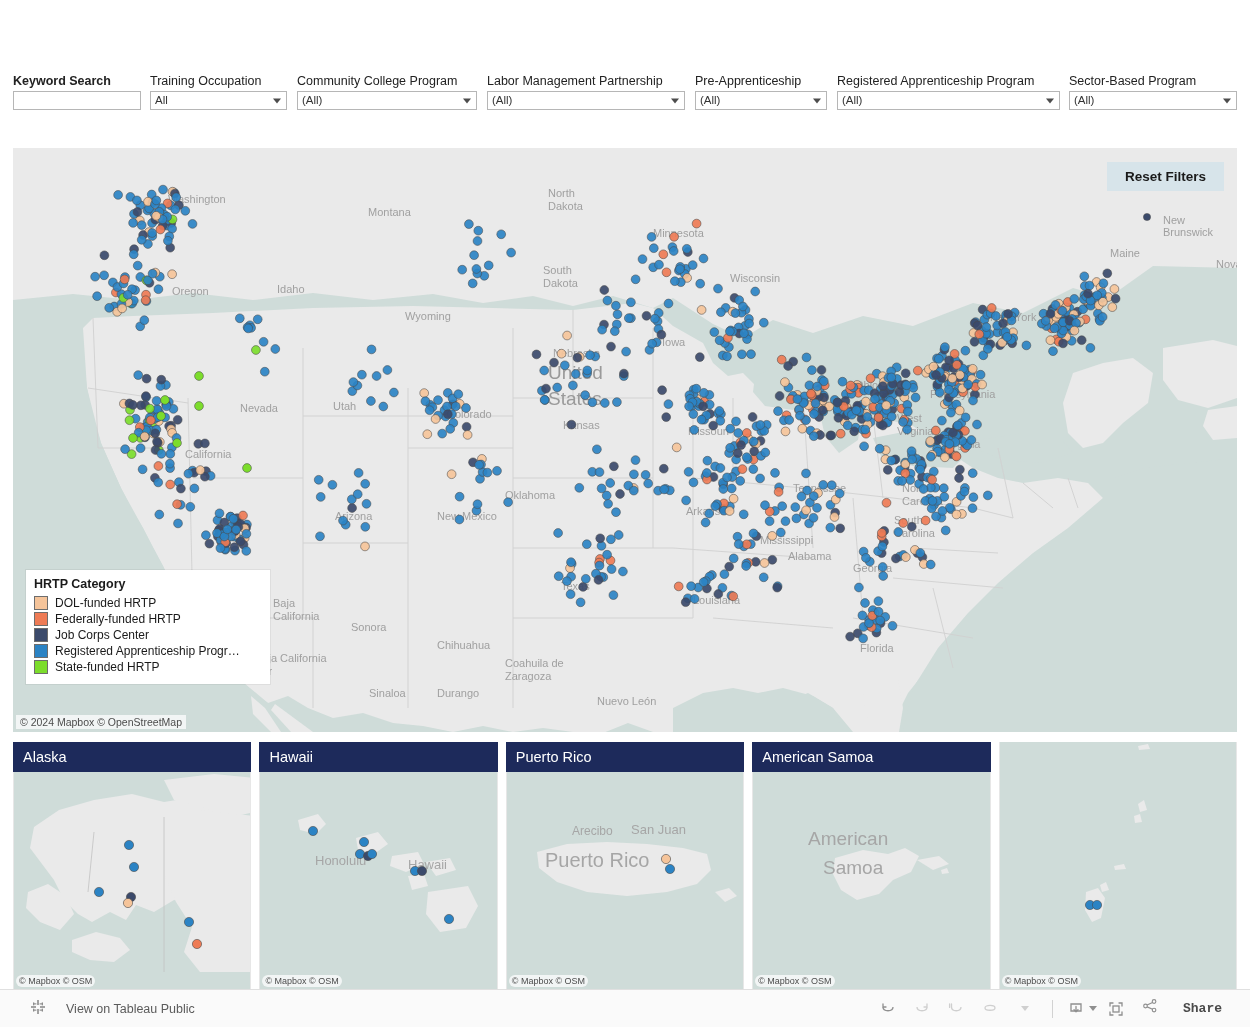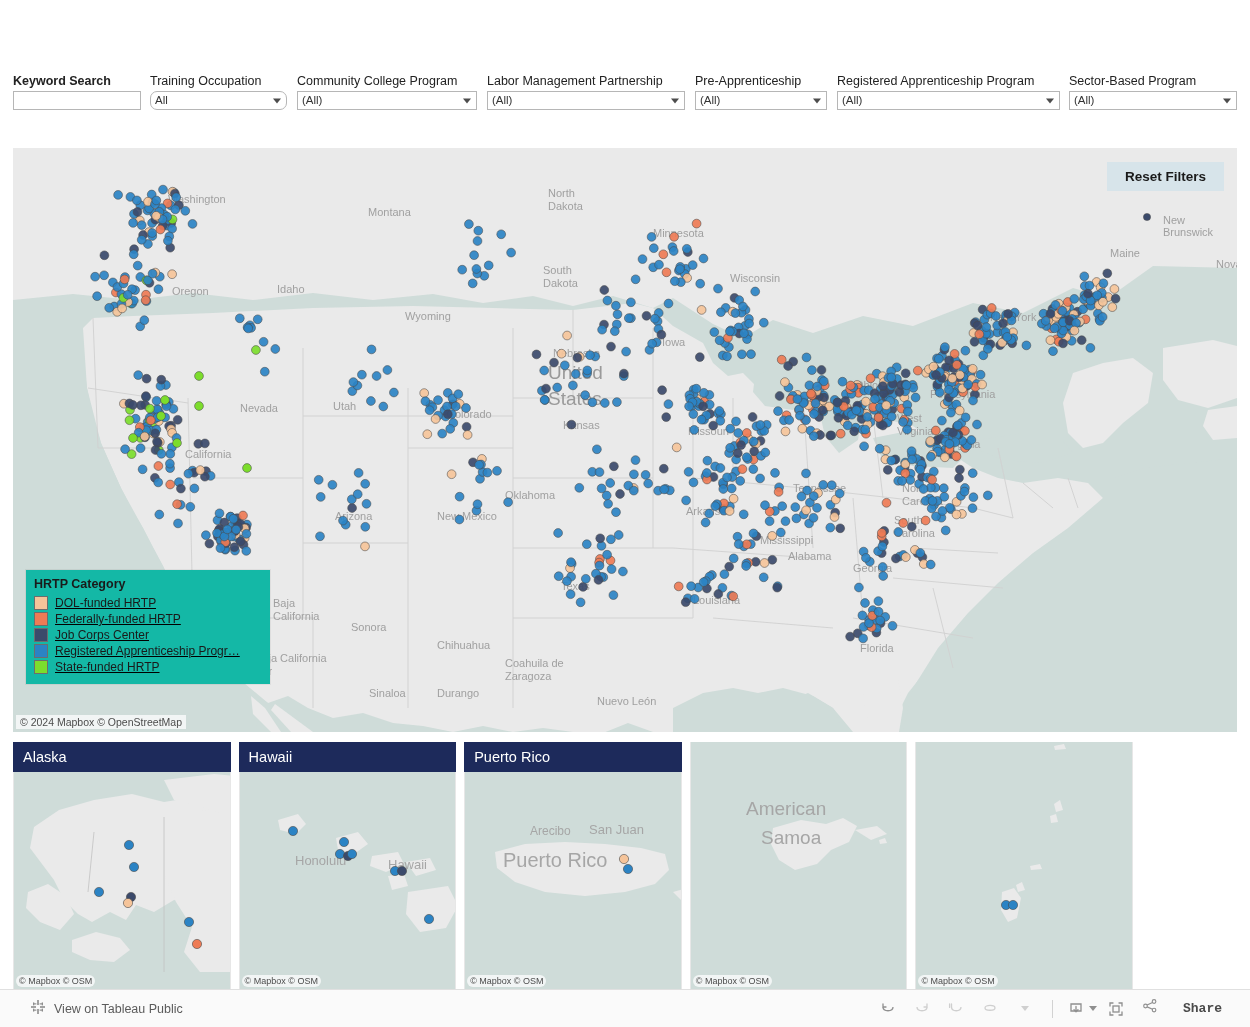--- a/index.html
+++ b/index.html
@@ -58,45 +58,45 @@
     background:#d7e4ea;color:#1a1a1a;
     font-size:13.5px;font-weight:bold;
     padding:7px 18px;border:0;cursor:pointer;
     font-family:inherit;
     text-align:center;
   }
 
   
   .legend{
     position:absolute;left:13px;bottom:48px;width:228px;
-    background:#14b8a6;padding:7px 8px 8px 8px;
+    background:#ffffff;padding:7px 8px 8px 8px;
     box-shadow:0 0 0 1px rgba(0,0,0,.05);
     margin-top:31px;
   }
   .legend .legend-title{
     font-size:12.5px;font-weight:bold;color:#1a1a1a;margin-bottom:5px;
   }
-  .legend-row{display:flex;align-items:center;margin:2px 0;text-decoration:underline;}
+  .legend-row{display:flex;align-items:center;margin:2px 0;}
   .legend-swatch{
     width:12px;height:12px;border:1px solid #6d6d6d;margin-right:7px;flex:none;
   }
   .legend-label{
     font-size:12px;color:#1a1a1a;white-space:nowrap;overflow:hidden;
     text-overflow:ellipsis;
   }
 
   .attrib{
     position:absolute;left:3px;bottom:3px;
     background:rgba(255,255,255,.72);
     font-size:10.5px;color:#4c4c4c;padding:1px 4px;white-space:nowrap;
   }
 
   
   .panels{
-    position:absolute;left:13px;top:742px;width:1120px;height:248px;
+    position:absolute;left:13px;top:742px;width:1224px;height:248px;
     display:flex;gap:8px;
   }
   .panel{width:241px;height:248px;position:relative;display:flex;flex-direction:column;}
   .panel-head{
     height:30px;background:#1d2a5b;color:#fff;display:flex;align-items:center;
     padding-left:10px;font-size:14.5px;flex:none;
   }
   .panel-map{
     position:relative;flex:1;background:#cfdcd9;overflow:hidden;
     border-left:1px solid #e7e7e7;border-right:1px solid #e7e7e7;border-bottom:1px solid #e7e7e7;
@@ -106,21 +106,21 @@
     background:rgba(255,255,255,.72);
     font-size:9px;color:#4c4c4c;padding:1px 3px;white-space:nowrap;border-radius:6px;
   }
 
   
   .toolbar{
     position:absolute;left:0;bottom:0;width:1250px;height:37px;
     background:#fafafa;border-top:1px solid #e0e0e0;
     display:flex;align-items:center;
   }
-  .tb-left{display:flex;align-items:center;padding-left:30px;gap:8px;}
+  .tb-left{display:flex;align-items:center;padding-left:30px;gap:20px;}
   .tb-left .tb-label{font-size:12.5px;color:#5b5b5b;}
   .tb-right{
     margin-left:auto;display:flex;align-items:center;gap:4px;padding-right:22px;
   }
   .tb-btn{
     display:flex;align-items:center;justify-content:center;
     height:28px;min-width:30px;cursor:pointer;color:#8a8a8a;
   }
   .tb-btn.disabled{color:#cfcfcf;}
   .tb-sep{width:1px;height:18px;background:#d2d2d2;margin:0 9px;}
@@ -141,21 +141,21 @@
 
     <div class="filter" style="left:13px;width:128px;">
       <span class="flabel bold">Keyword Search</span>
       <div class="ctl textbox" style="width:128px;">
         <span class="val" placeholder=""></span>
       </div>
     </div>
 
     <div class="filter" style="left:150px;width:137px;">
       <span class="flabel">Training Occupation</span>
-      <div class="ctl" style="width:137px;border-radius:7px;">
+      <div class="ctl" style="width:137px;">
         <span class="val">All</span>
         <span class="caret"></span>
       </div>
     </div>
 
     <div class="filter" style="left:297px;width:180px;">
       <span class="flabel">Community College Program</span>
       <div class="ctl" style="width:180px;">
         <span class="val">(All)</span>
         <span class="caret"></span>
@@ -1614,20 +1614,21 @@
               <text x="38" y="95" font-size="20" fill="#a6a6a6" font-family="&quot;Liberation Sans&quot;, sans-serif">Puerto Rico</text>
               <circle cx="159" cy="87" r="4.6" fill="#f5c49a" stroke="#4a4a4a" stroke-width="0.6"></circle>
               <circle cx="163" cy="97" r="4.6" fill="#2b83c4" stroke="#4a4a4a" stroke-width="0.6"></circle>
             </g>
           </svg>
         <div class="panel-attrib">© Mapbox © OSM</div>
       </div>
     </div>
 
     <div class="panel">
+      <div class="panel-head">American Samoa</div>
       <div class="panel-map">
         <svg class="mapsvg" id="panel-3" width="241" height="218" viewBox="0 0 241 218">
             <rect x="0" y="0" width="241" height="218" fill="#cfdcd9"></rect>
             <g>
               <path fill="#eaeaea" d="M82,86 L110,78 L135,82 L152,76 L166,84 L158,100 L140,108 L126,122 L104,128 L88,118 L80,102 Z"></path>
               <path fill="#eaeaea" d="M164,88 L186,84 L196,92 L180,98 Z"></path>
               <path fill="#eaeaea" d="M188,98 L194,96 L196,101 L189,102 Z"></path>
               <text x="55" y="73" font-size="19" fill="#a6a6a6" font-family="&quot;Liberation Sans&quot;, sans-serif">American</text>
               <text x="70" y="102" font-size="19" fill="#a6a6a6" font-family="&quot;Liberation Sans&quot;, sans-serif">Samoa</text>
             </g>

